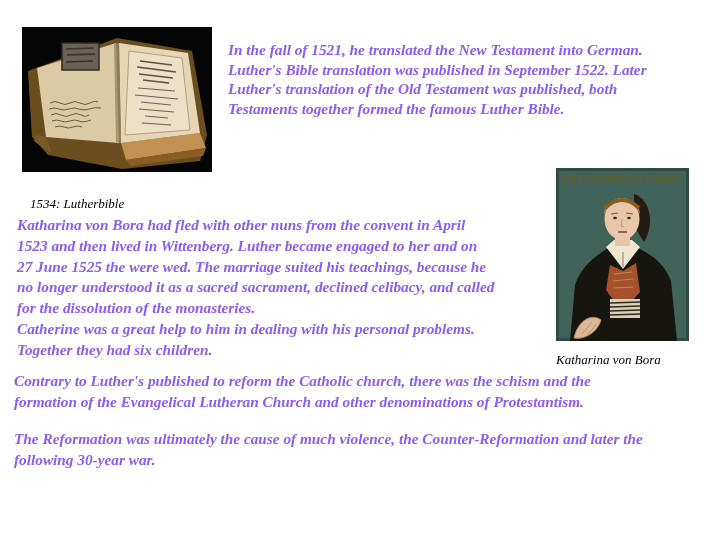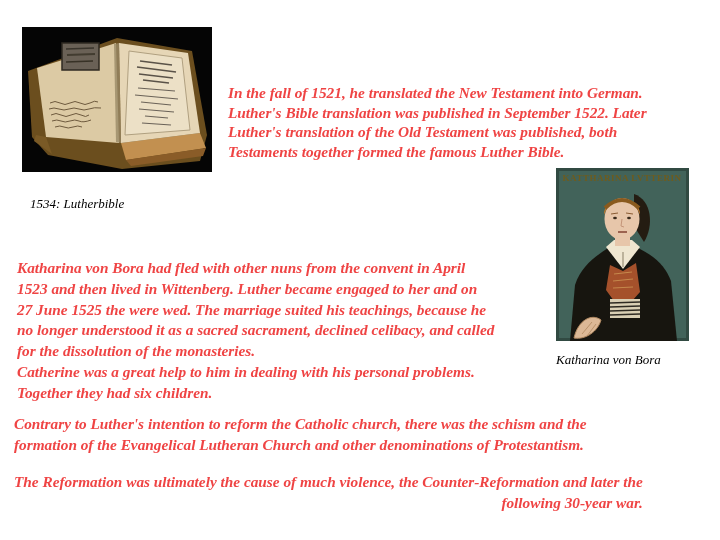--- a/index.html
+++ b/index.html
@@ -10,34 +10,33 @@
     color: #000000;
     position: relative;
     overflow: hidden;
   }
   .abs { position: absolute; }
   .body-text {
     font-weight: bold;
     font-style: italic;
     font-size: 15.3px;
     white-space: pre;
-    color: #ef4444;
-    margin-top: 43px;
+    color: #8b5cf6;
   }
   .caption-text {
     font-style: italic;
     font-size: 13px;
     white-space: pre;
     color: #000000;
     margin-top: 20px;
   }
   #intro-par      { left: 228px; top: 40px;  line-height: 19.6px; }
   #katharina-par  { left: 17px;  top: 215px; line-height: 20.8px; font-style: italic; }
   #schism-par     { left: 14px;  top: 371px; line-height: 20.6px; }
-  #reformation-par{ left: 14px;  top: 429px; line-height: 20.6px; text-align: right; }
+  #reformation-par{ left: 14px;  top: 429px; line-height: 20.6px; }
   #bible-figure   { left: 22px;  top: 27px;  width: 190px; height: 145px; }
   #bible-caption  { left: 30px;  top: 176px; }
   #portrait-figure{ left: 556px; top: 168px; width: 133px; height: 149px; }
   #portrait-caption { left: 556px; top: 332px; width: 133px; text-align: left; }
   svg { display: block; }
 </style>
 </head>
 <body>
 
 <div id="bible-figure" class="abs">
@@ -156,17 +155,17 @@
     <path d="M18,170 C22,152 36,145 45,152 C42,163 30,172 18,170" fill="#dcb896" stroke="#b08860" stroke-width="1"></path>
     <g stroke="#b08860" stroke-width="0.8">
       <line x1="26" y1="166" x2="36" y2="154"></line>
       <line x1="31" y1="168" x2="40" y2="156"></line>
     </g>
   </svg>
 </div>
 
 <div id="portrait-caption" class="abs caption-text">Katharina von Bora</div>
 
-<div id="schism-par" class="abs body-text">Contrary to Luther's intention to reform the Catholic church, there was the schism and the
+<div id="schism-par" class="abs body-text">Contrary to Luther's published to reform the Catholic church, there was the schism and the
 formation of the Evangelical Lutheran Church and other denominations of Protestantism.</div>
 
 <div id="reformation-par" class="abs body-text">The Reformation was ultimately the cause of much violence, the Counter-Reformation and later the
 following 30-year war.</div>
 
 </body></html>

